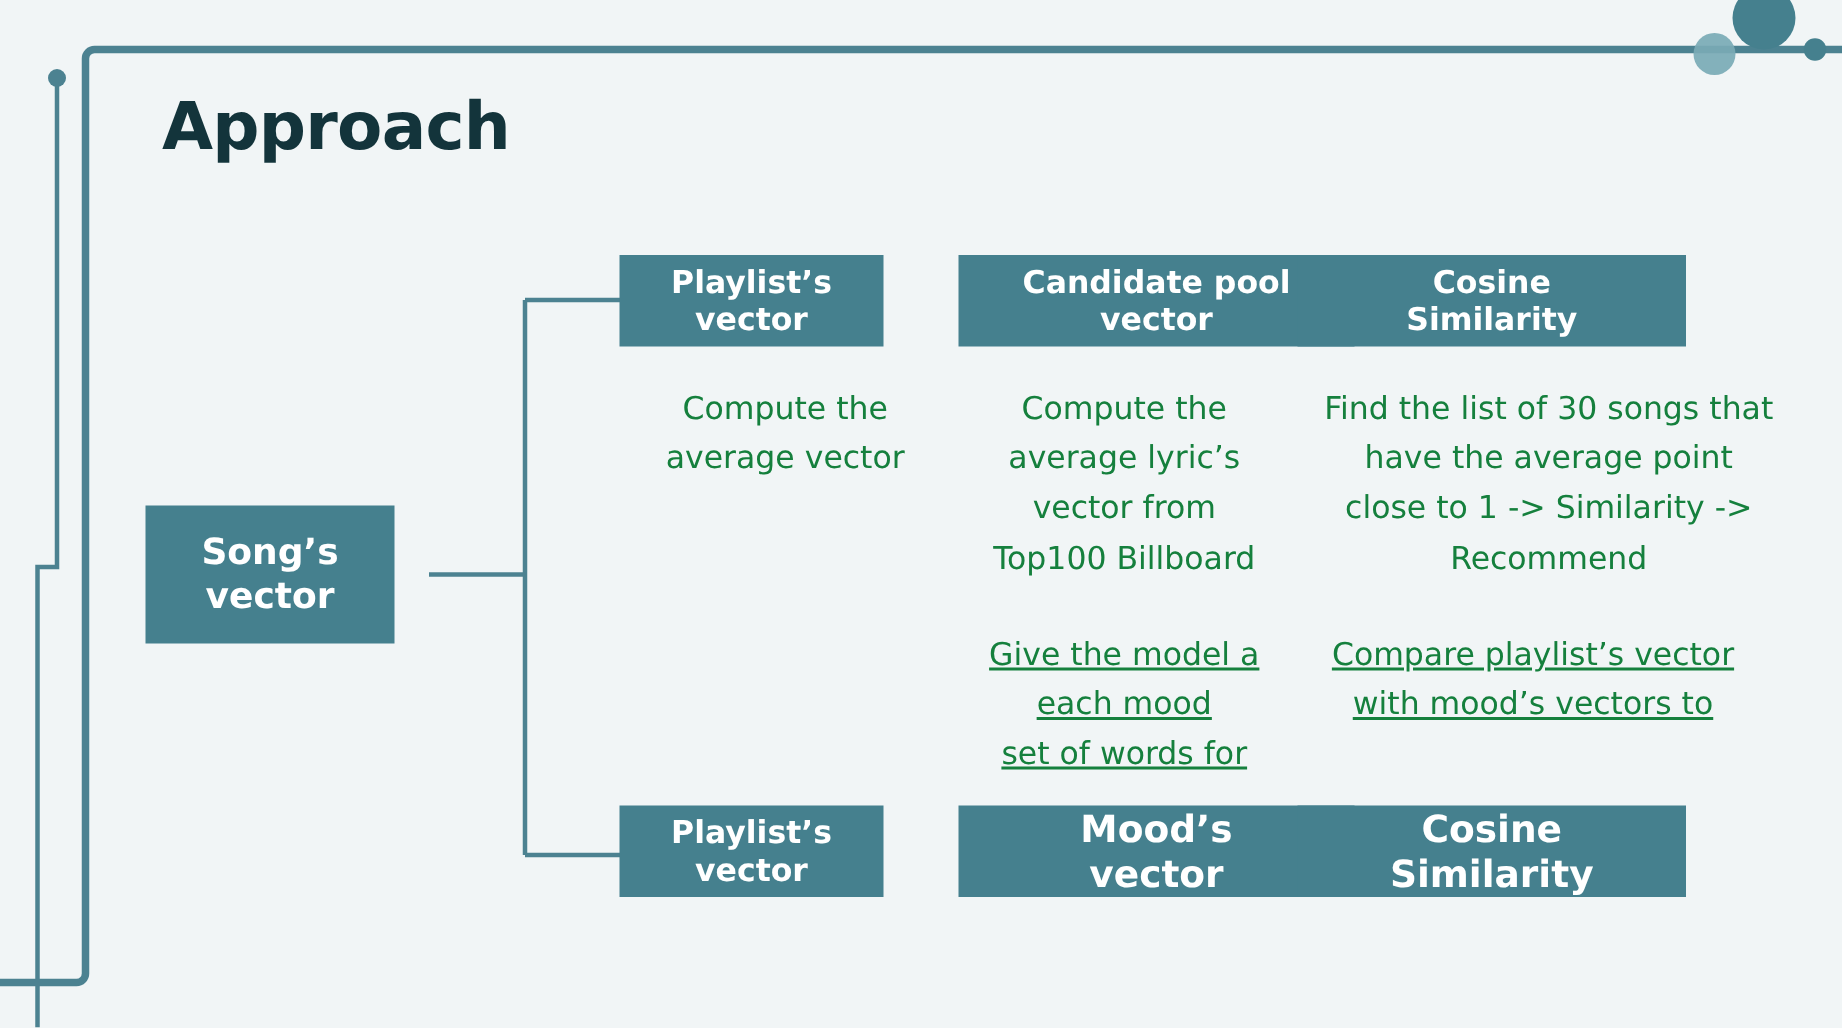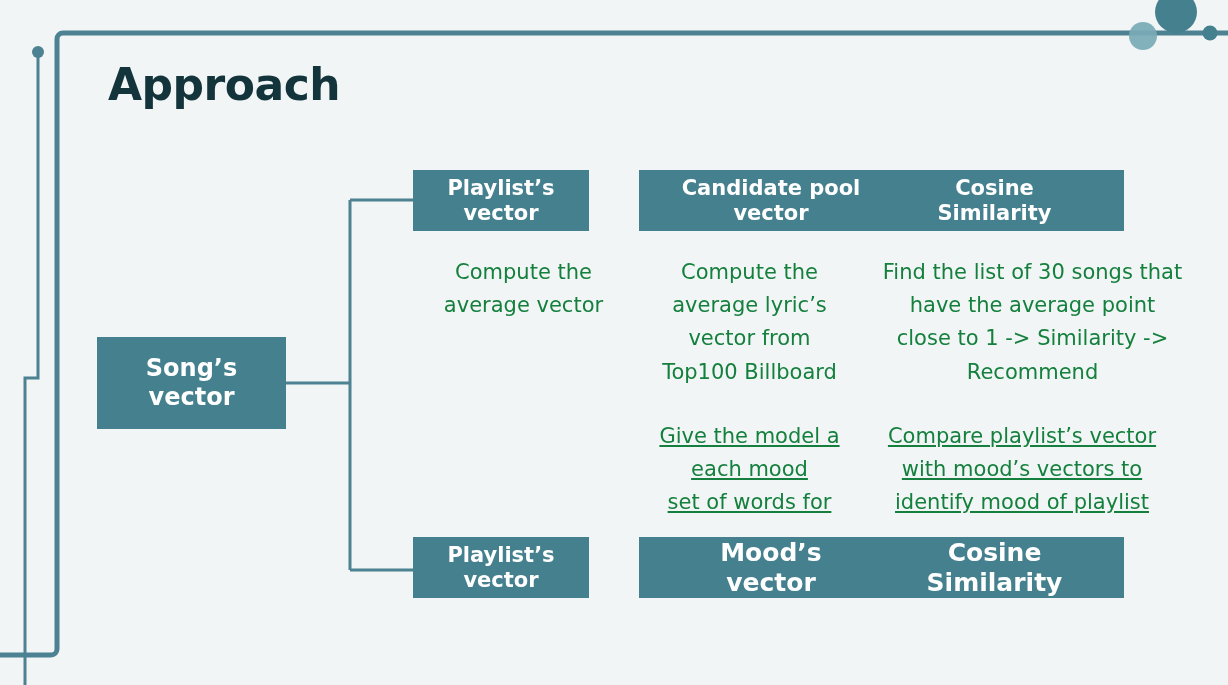--- a/index.html
+++ b/index.html
@@ -66,21 +66,21 @@
   .hbox.r2.big { font-size: 25px; }
 
   .col-a { left: 413px; width: 176px; }
   .col-b { left: 639px; width: 264px; }
   .col-c { left: 865px; width: 259px; }
 
   .song-box {
     position: absolute;
     left: 97px;
     top: 337px;
-    width: 189px;
+    width: 166px;
     height: 92px;
     background: #45808e;
     color: #ffffff;
     font-weight: bold;
     font-size: 24px;
     line-height: 1.22;
     display: flex;
     align-items: center;
     justify-content: center;
     text-align: center;
@@ -178,21 +178,20 @@
   </div>
 
   <div class="body-text b-r2 w-b">
     <span class="nowrapline">Give the model a</span>
     <span class="nowrapline">each mood</span>
     <span class="nowrapline">set of words for</span>
   </div>
   <div class="body-text b-r2 w-c2">
     <span class="nowrapline">Compare playlist’s vector</span>
     <span class="nowrapline">with mood’s vectors to</span>
-    <span class="nowrapline">identify mood of playlist</span>
   </div>
 
   <div class="hbox r2 col-a">
     <span>
       <span class="nowrapline">Playlist’s</span>
       <span class="nowrapline">vector</span>
     </span>
   </div>
   <div class="hbox r2 big col-b">
     <span>

